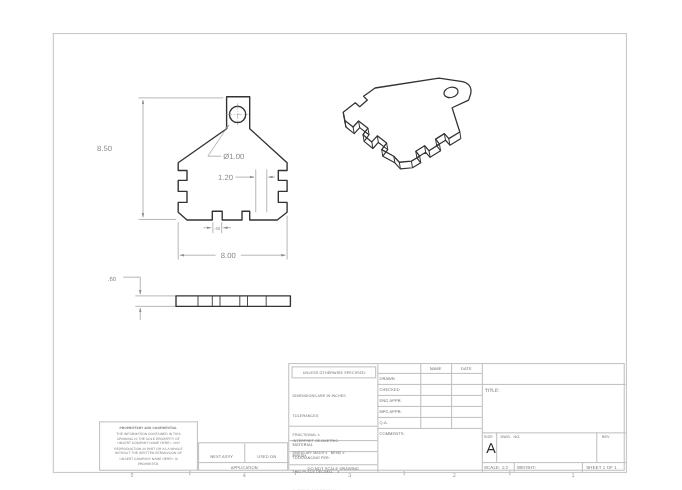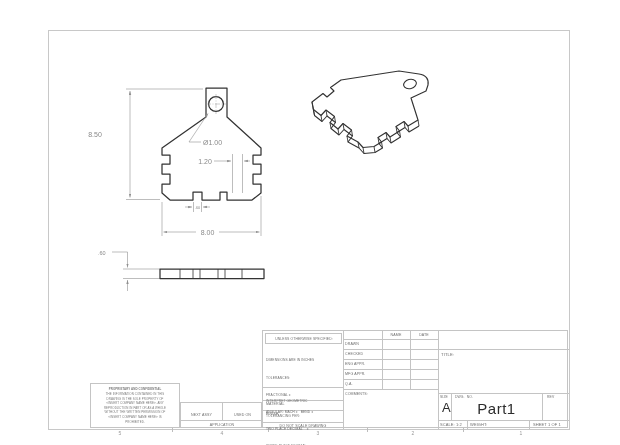--- a/index.html
+++ b/index.html
@@ -194,20 +194,19 @@
     <div class="t" style="left:82px;top:20.5px;">CHECKED</div>
     <div class="t" style="left:82px;top:30.5px;">ENG APPR.</div>
     <div class="t" style="left:82px;top:40.5px;">MFG APPR.</div>
     <div class="t" style="left:82px;top:50.5px;">Q.A.</div>
     <div class="t" style="left:82px;top:60.5px;">COMMENTS:</div>
 
     <div class="t" style="left:178px;top:21px;font-size:4.2px;">TITLE:</div>
     <div class="t" style="left:177px;top:63.5px;font-size:3.4px;">SIZE</div>
     <div class="t big" style="left:179px;top:69px;">A</div>
     <div class="t" style="left:192px;top:63.5px;font-size:3.4px;">DWG.  NO.</div>
-    <div class="t big2 tc" style="left:188px;top:69px;width:91px;">Part1</div>
     <div class="t" style="left:284px;top:63.5px;font-size:3.4px;">REV</div>
     <div class="t" style="left:177px;top:91px;font-size:4px;">SCALE: 1:2</div>
     <div class="t" style="left:207px;top:91px;font-size:4px;">WEIGHT:</div>
     <div class="t" style="left:270px;top:91px;font-size:4px;">SHEET 1 OF 1</div>
   </div>
 
 </div>
 
 </body></html>

